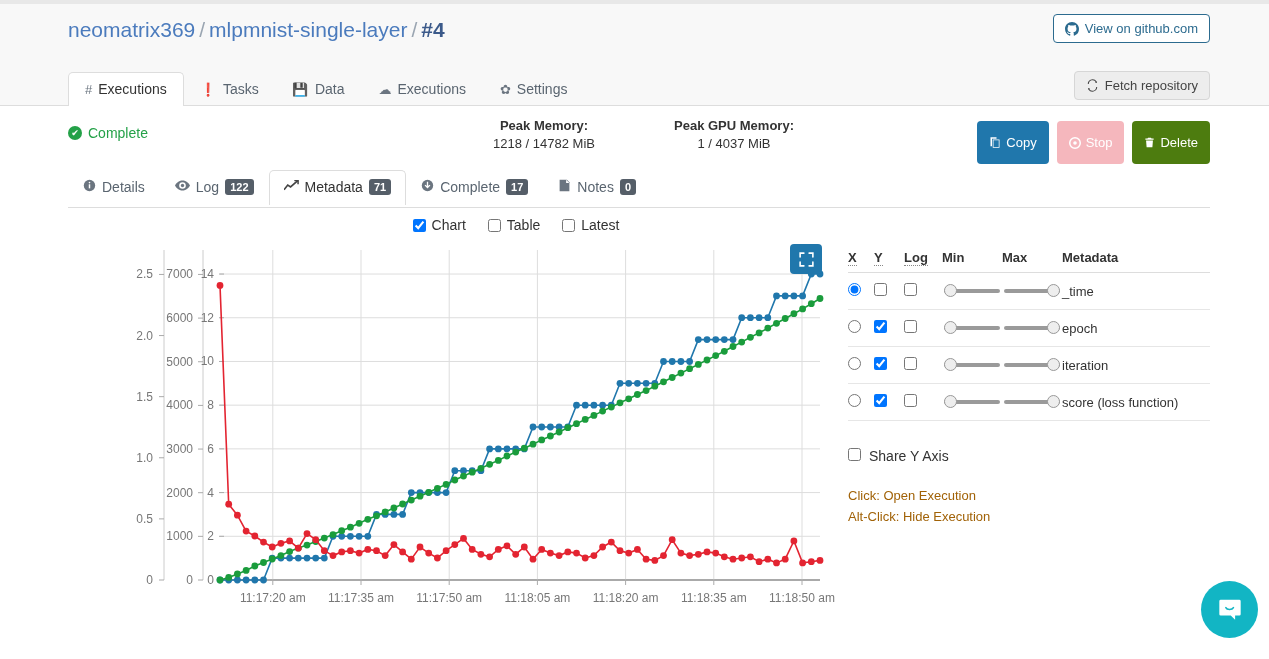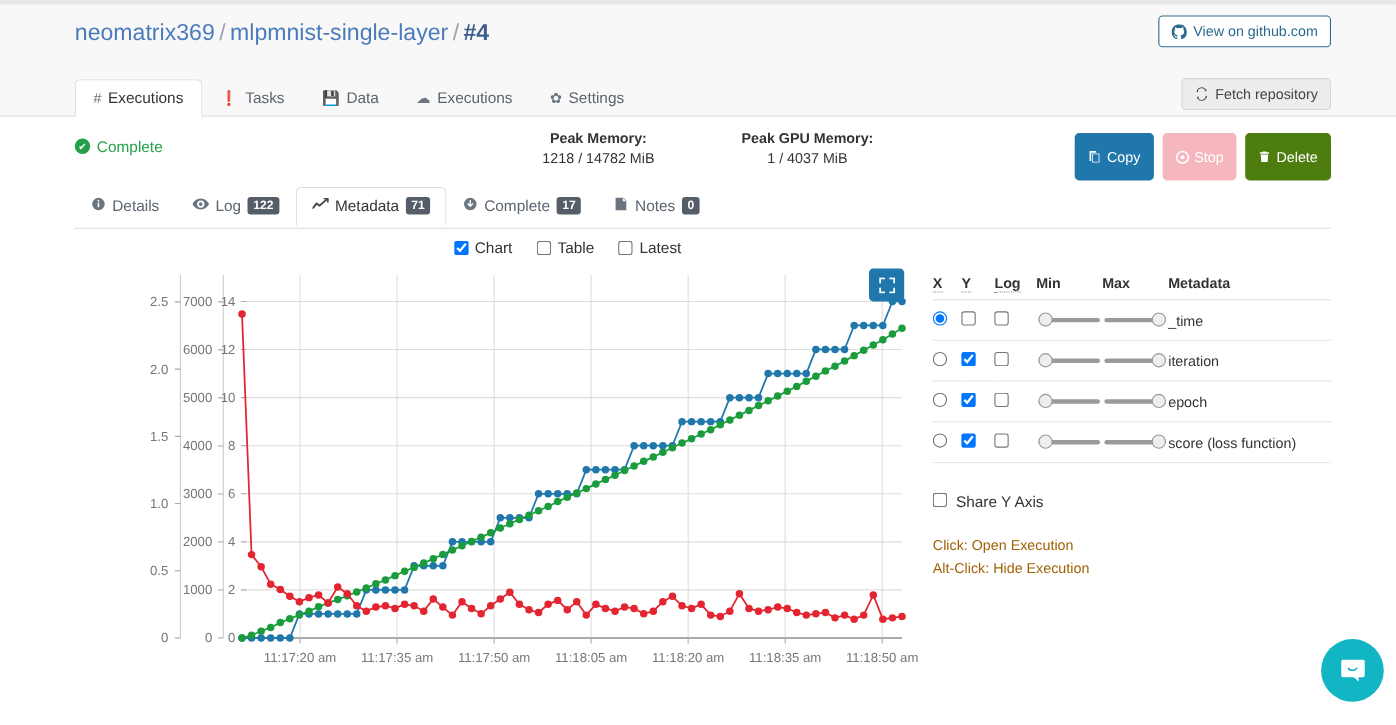--- a/index.html
+++ b/index.html
@@ -671,29 +671,29 @@
             <td class="col-min"><input class="slider" type="range" min="0" max="100" value="0" style=""></td>
             <td class="col-max"><input class="slider" type="range" min="0" max="100" value="100" style=""></td>
             <td>_time</td>
           </tr>
           <tr>
             <td class="col-x"><input type="radio" name="xaxis" style=""></td>
             <td class="col-y"><input type="checkbox" checked="" style=""></td>
             <td class="col-log"><input type="checkbox" style=""></td>
             <td class="col-min"><input class="slider" type="range" min="0" max="100" value="0" style=""></td>
             <td class="col-max"><input class="slider" type="range" min="0" max="100" value="100" style=""></td>
-            <td>iteration</td>
+            <td>epoch</td>
           </tr>
           <tr>
             <td class="col-x"><input type="radio" name="xaxis" style=""></td>
             <td class="col-y"><input type="checkbox" checked="" style=""></td>
             <td class="col-log"><input type="checkbox" style=""></td>
             <td class="col-min"><input class="slider" type="range" min="0" max="100" value="0" style=""></td>
             <td class="col-max"><input class="slider" type="range" min="0" max="100" value="100" style=""></td>
-            <td>epoch</td>
+            <td>iteration</td>
           </tr>
           <tr>
             <td class="col-x"><input type="radio" name="xaxis" style=""></td>
             <td class="col-y"><input type="checkbox" checked="" style=""></td>
             <td class="col-log"><input type="checkbox" style=""></td>
             <td class="col-min"><input class="slider" type="range" min="0" max="100" value="0" style=""></td>
             <td class="col-max"><input class="slider" type="range" min="0" max="100" value="100" style=""></td>
             <td>score (loss function)</td>
           </tr>
         </tbody>

